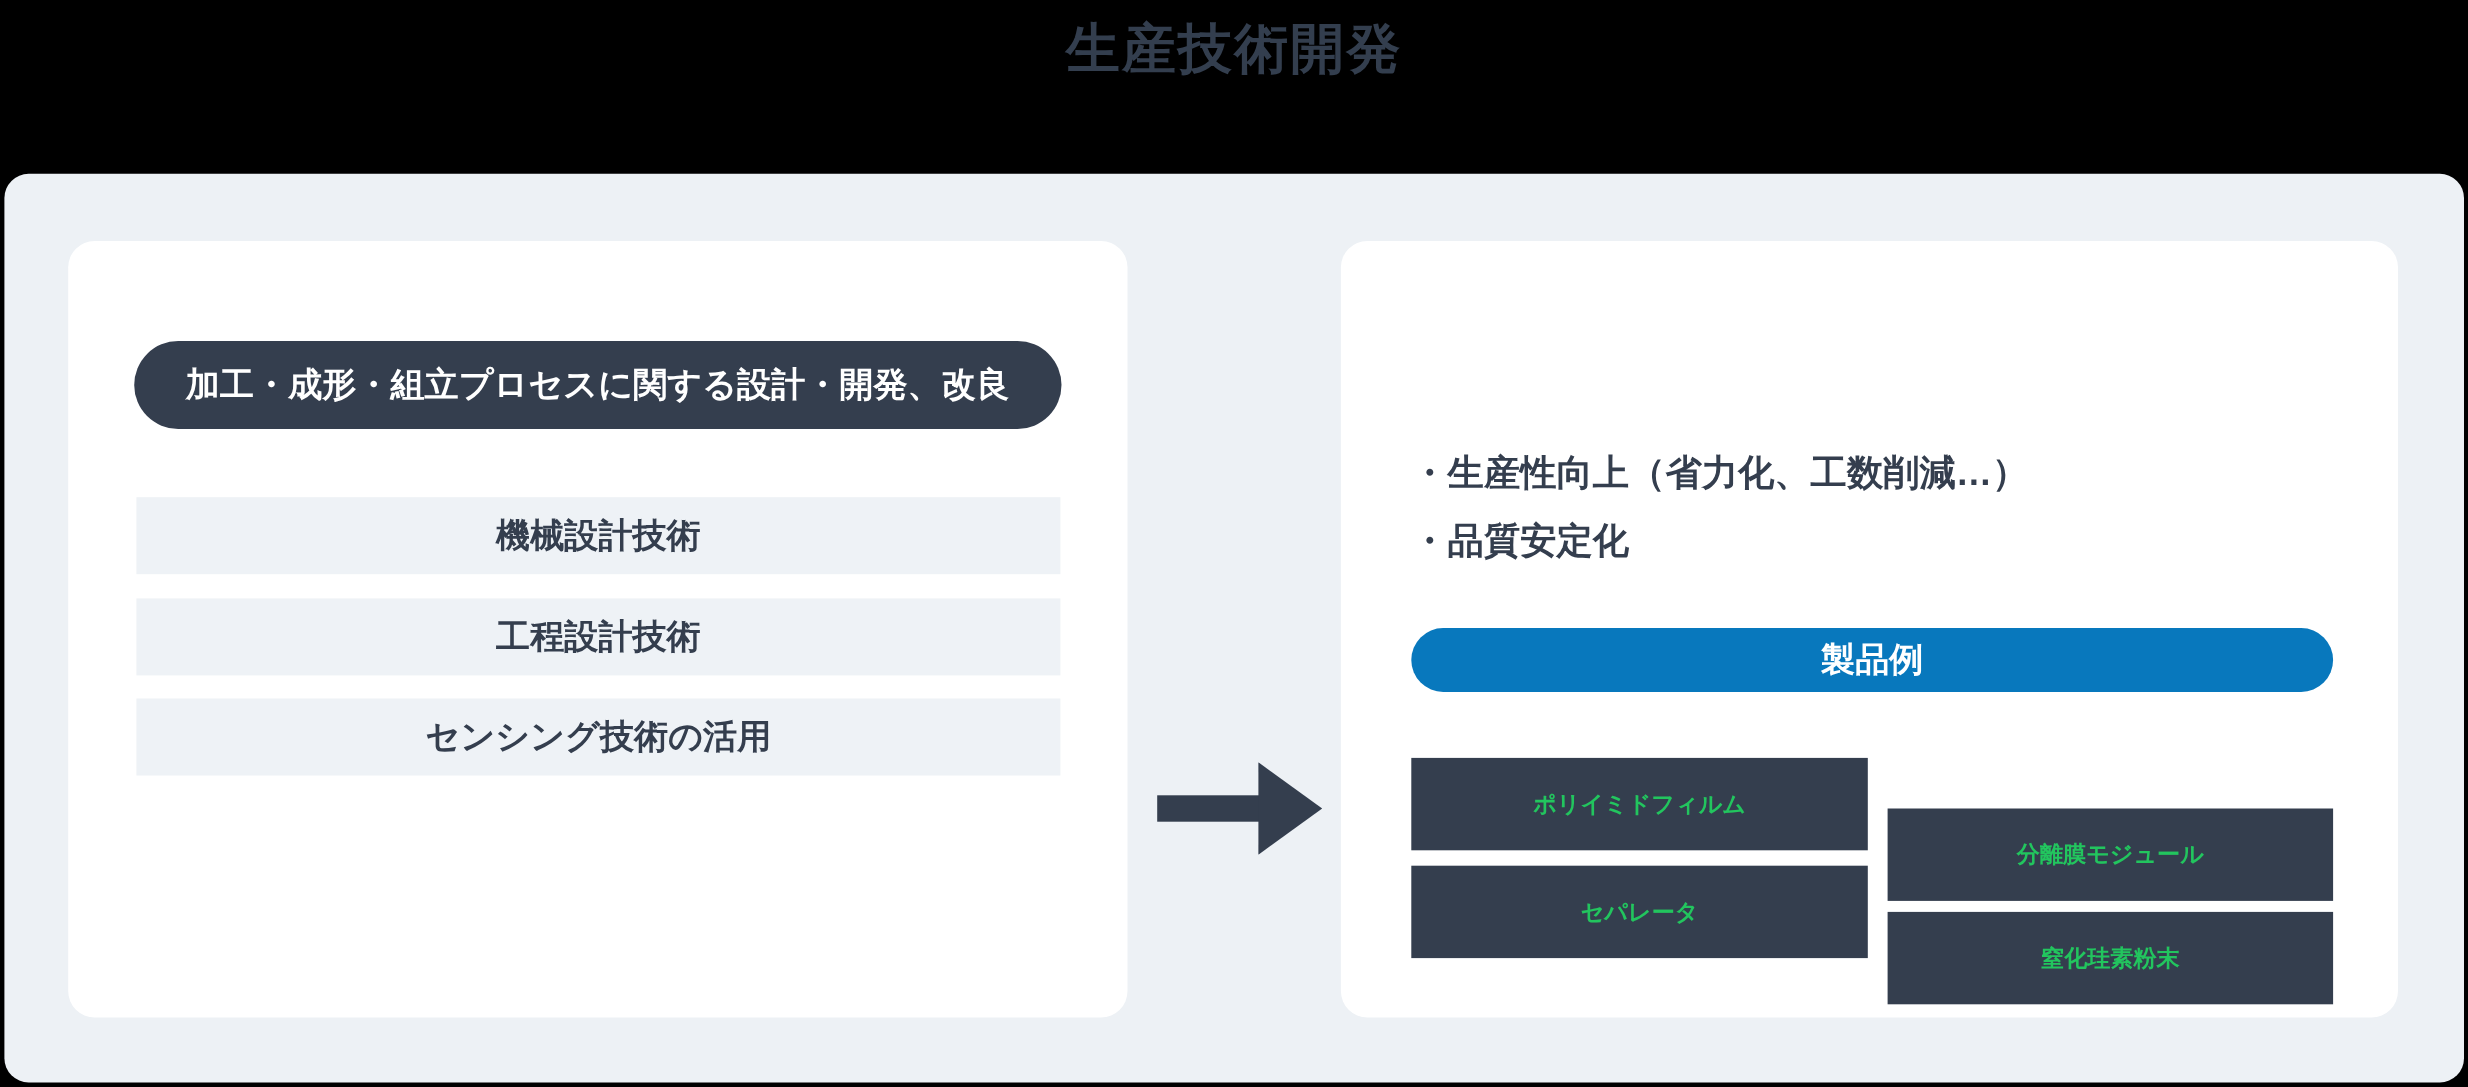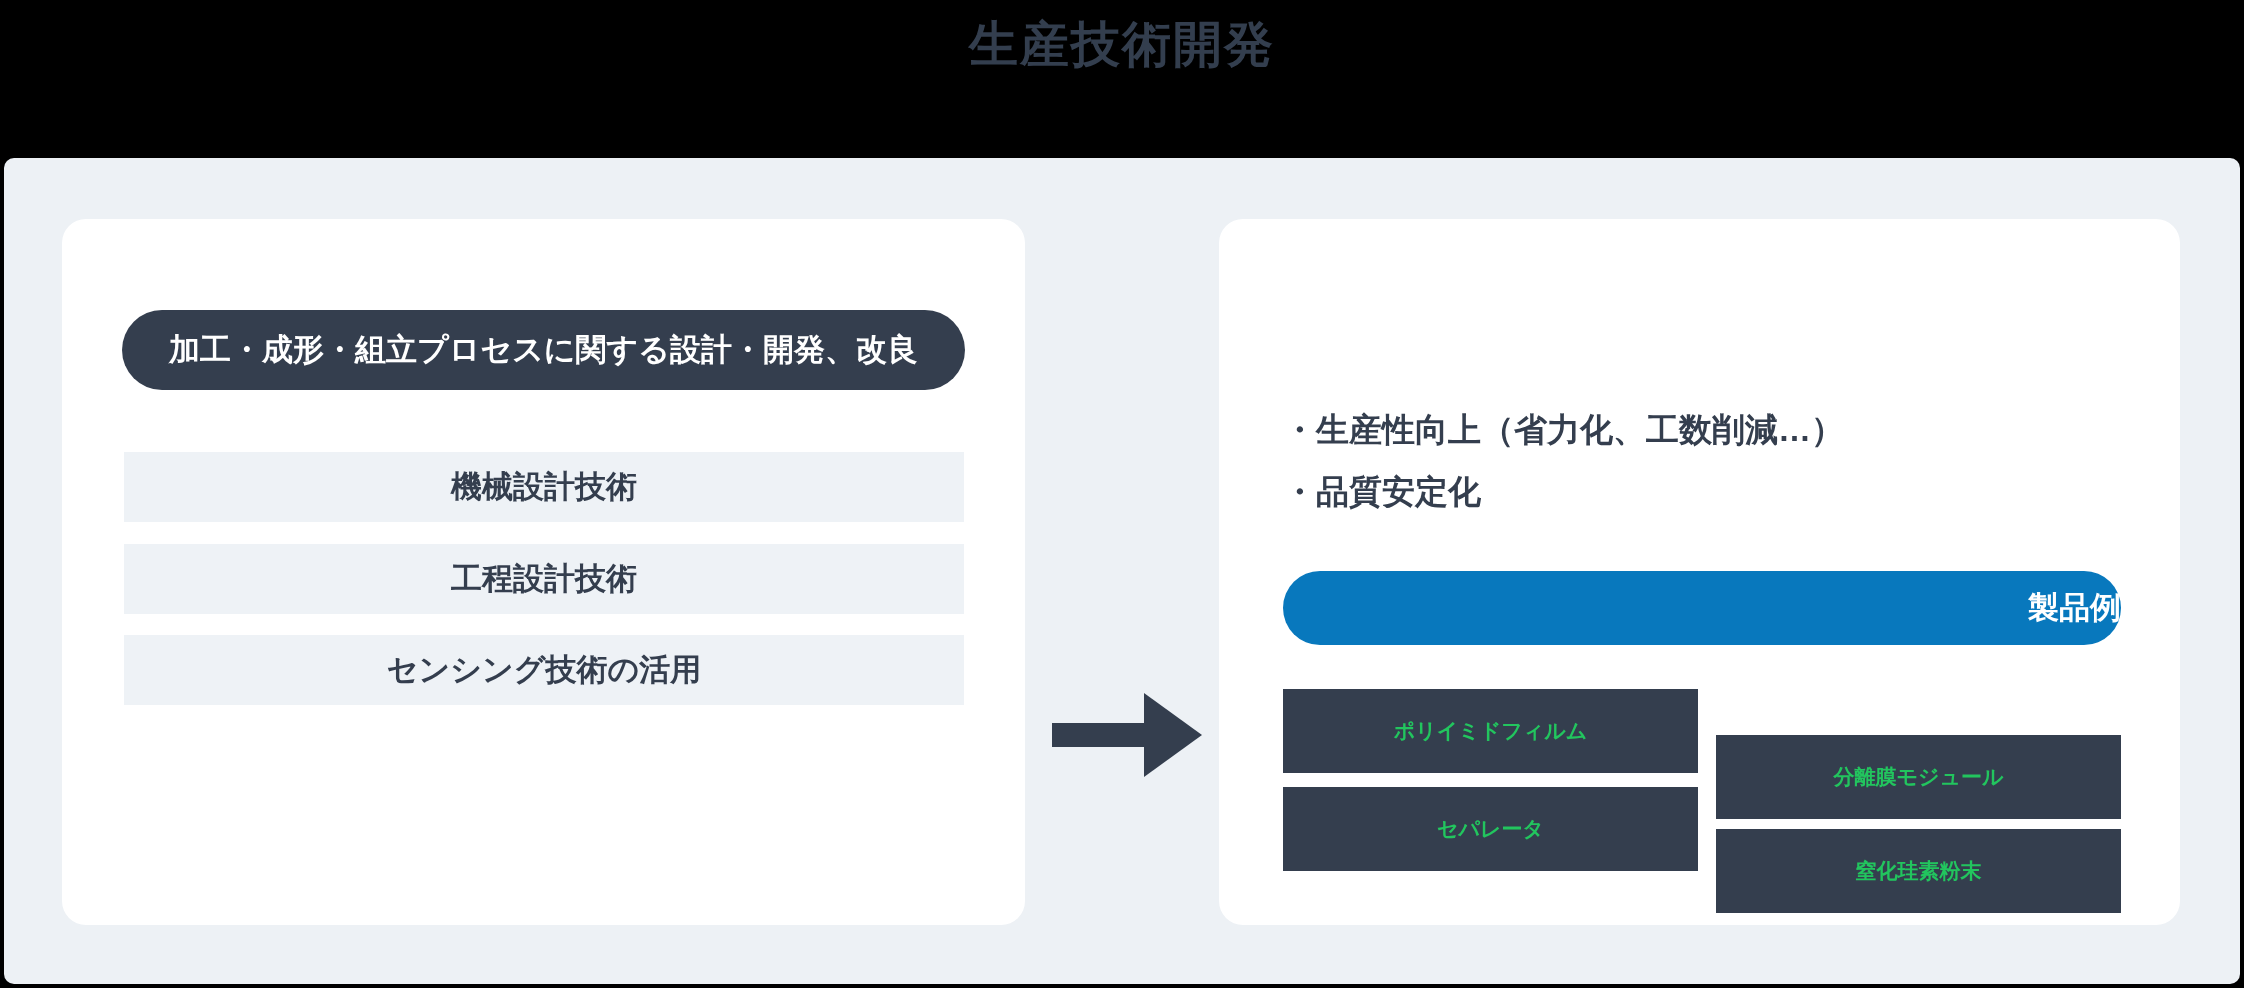--- a/index.html
+++ b/index.html
@@ -26,41 +26,41 @@
   }
   .page-title{
     margin-top:12px;
     color:var(--title-color);
     font-size:49px;font-weight:700;letter-spacing:2px;
   }
 
   
   .content-panel{
     position:absolute;left:4px;right:4px;top:158px;bottom:4px;
-    background:var(--panel-bg);border-radius:10px;
+    background:var(--panel-bg);border-radius:22px;
   }
 
   .card{
     position:absolute;top:61px;height:706px;
     background:var(--card-bg);border-radius:24px;
   }
   .card.left{left:58px;width:963px;}
   .card.right{left:1215px;width:961px;}
 
   
   .pill{
     position:absolute;display:flex;align-items:center;justify-content:center;
     color:#ffffff;font-weight:700;font-size:31px;border-radius:999px;
   }
   .pill.navy{background:var(--navy);}
   .pill.blue{background:var(--blue);}
 
   .left-header-pill{left:60px;top:91px;width:843px;height:80px;}
   .right-header-pill{left:64px;top:61px;width:838px;height:80px;}
-  .products-pill{left:64px;top:352px;width:838px;height:74px;justify-content:flex-end;}
+  .products-pill{left:64px;top:352px;width:838px;height:58px;}
 
   
   .process-row{
     position:absolute;left:62px;width:840px;height:70px;
     background:var(--row-bg);
     display:flex;align-items:center;justify-content:center;
     color:var(--navy);font-size:31px;font-weight:600;
   }
   .process-row.r0{top:233px;}
   .process-row.r1{top:325px;}

